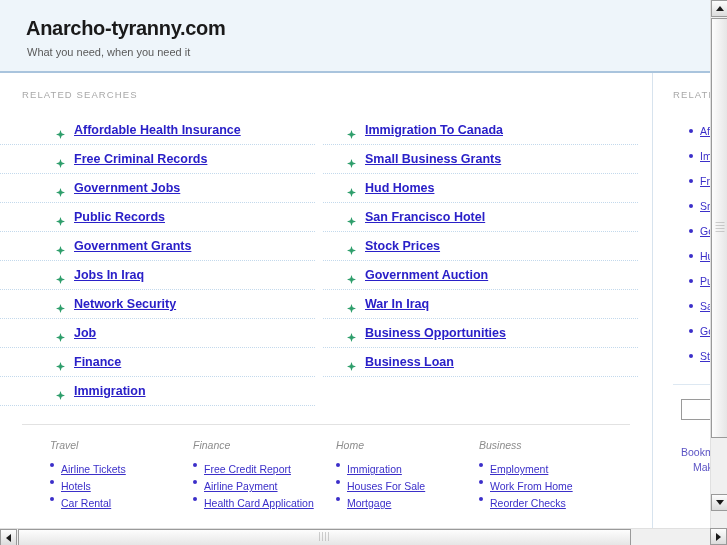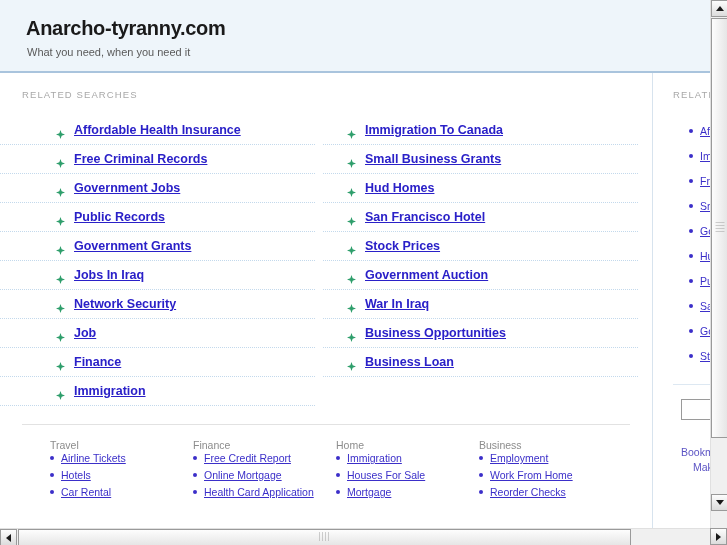--- a/index.html
+++ b/index.html
@@ -106,25 +106,26 @@
     border-top: 1px solid #e2e2e2;
   }
   .pc-grid {
     display: flex;
     padding: 14px 0 18px 50px;
   }
   .pc-col { width: 143px; }
   .pc-head {
     font-size: 10.5px;
     color: #8c8c8c;
-    margin-bottom: 1px;
+    margin-bottom: 12px;
+    font-style: italic;
   }
   .pc-item {
     display: flex;
-    align-items: center;
+    align-items: flex-start;
     margin-bottom: 5px;
   }
   .bullet-dot {
     width: 4px; height: 4px;
     border-radius: 50%;
     background: #3b2fc9;
     margin-right: 7px;
     flex: 0 0 auto;
   }
   .pc-link {
@@ -413,21 +414,21 @@
               </div>
             </div>
             <div class="pc-col">
               <div class="pc-head">Finance</div>
               <div class="pc-item">
                 <span class="bullet-dot"></span>
                 <span class="pc-link">Free Credit Report</span>
               </div>
               <div class="pc-item">
                 <span class="bullet-dot"></span>
-                <span class="pc-link">Online Mortgage</span>
+                <span class="pc-link">Airline Payment</span>
               </div>
               <div class="pc-item">
                 <span class="bullet-dot"></span>
                 <span class="pc-link">Health Card Application</span>
               </div>
             </div>
             <div class="pc-col">
               <div class="pc-head">Home</div>
               <div class="pc-item">
                 <span class="bullet-dot"></span>

